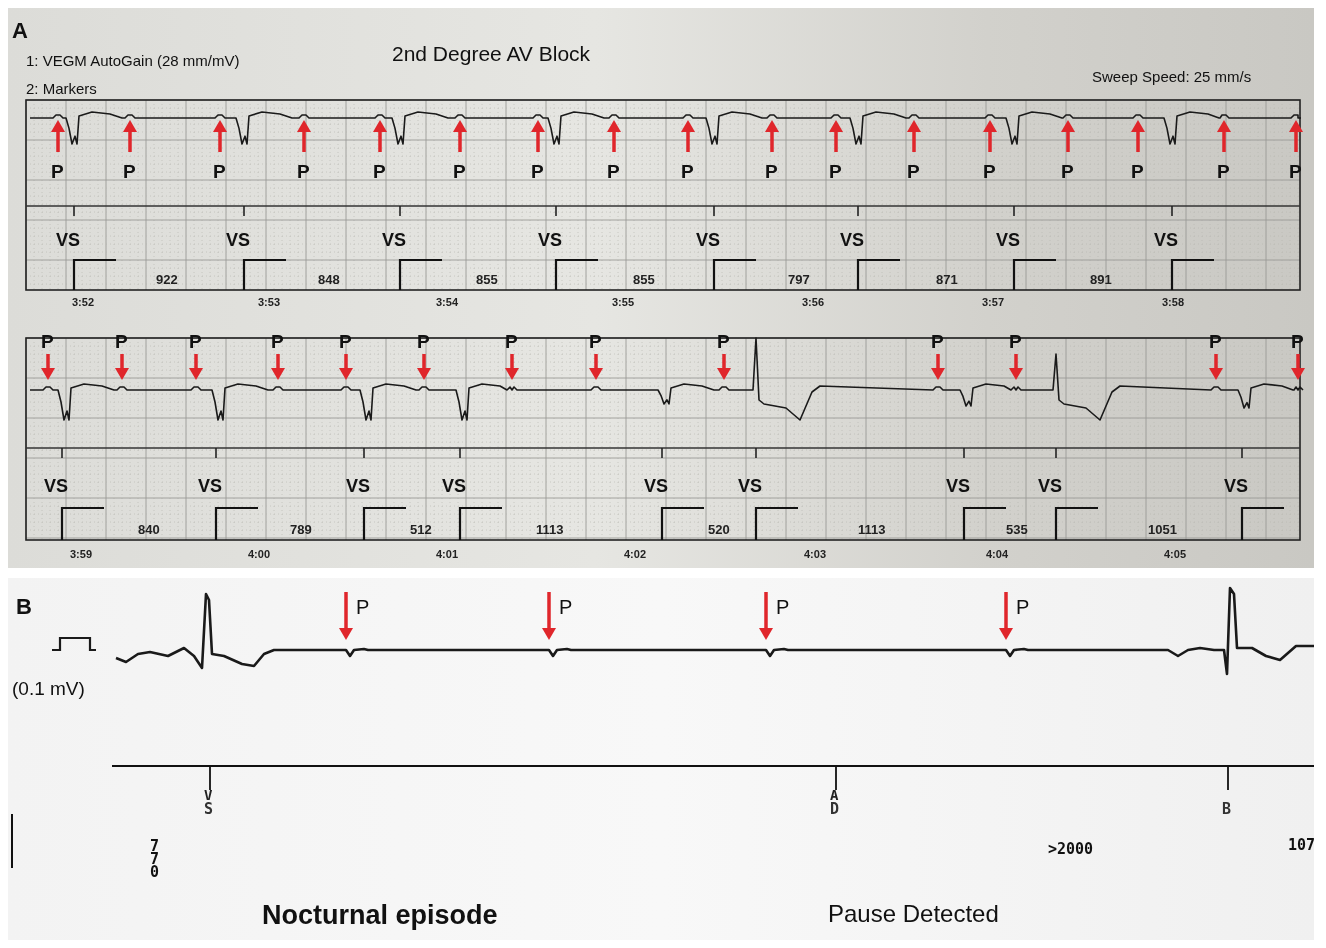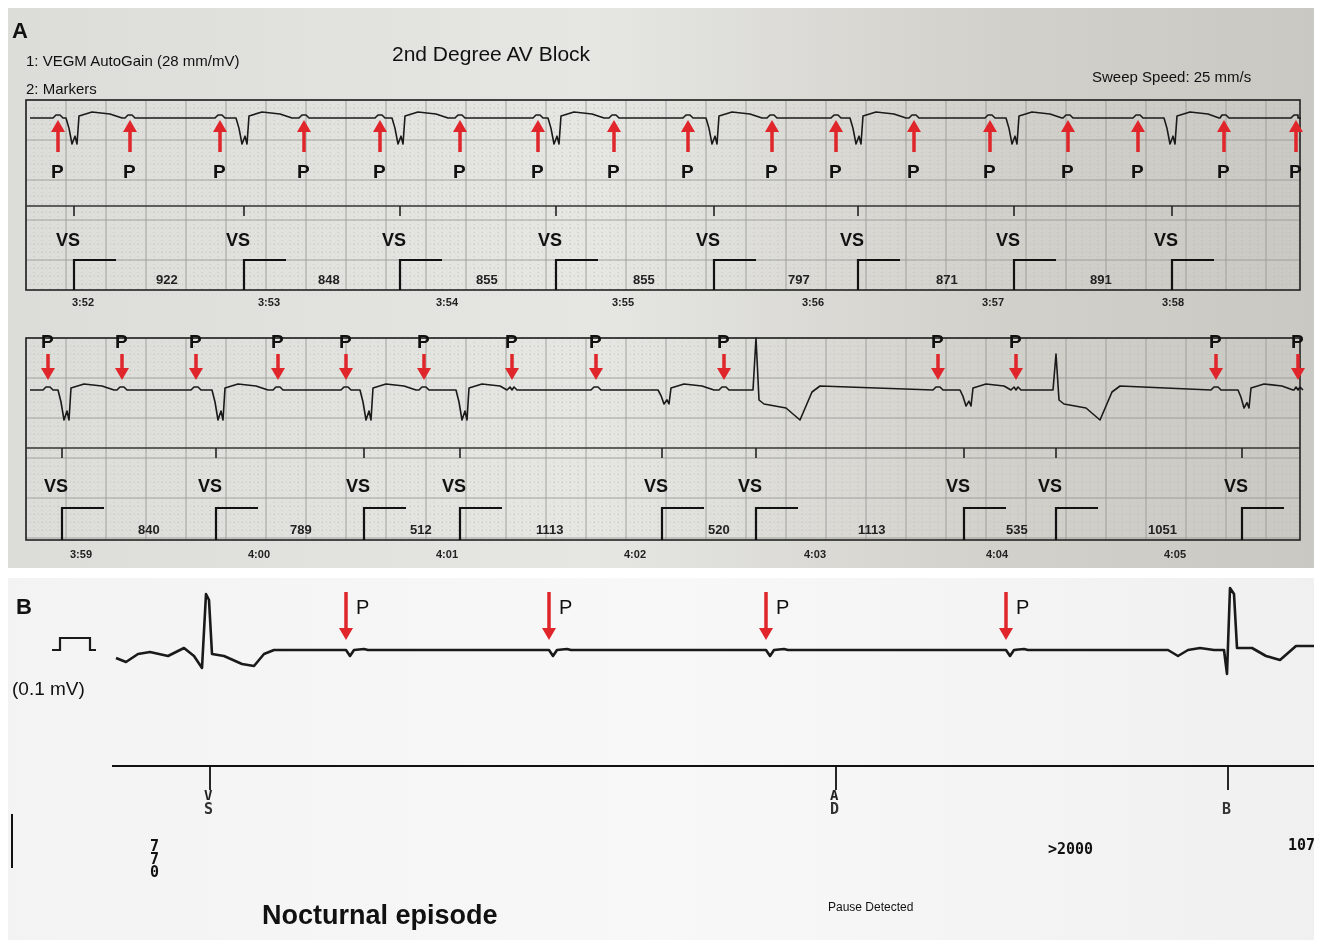--- a/index.html
+++ b/index.html
@@ -573,21 +573,21 @@
       <text x="796" y="550" font-size="11" font-weight="bold" font-family="Liberation Sans, sans-serif" fill="#222">4:03</text>
       <text x="978" y="550" font-size="11" font-weight="bold" font-family="Liberation Sans, sans-serif" fill="#222">4:04</text>
       <text x="1156" y="550" font-size="11" font-weight="bold" font-family="Liberation Sans, sans-serif" fill="#222">4:05</text>
     </svg>
 </div>
 
 <div id="panelB">
   <span class="txt panel-letter" style="left:8px;top:16px;">B</span>
   <span class="txt" style="left:4px;top:100px;font-size:19px;">(0.1 mV)</span>
   <span class="txt" style="left:254px;top:278px;font-size:27px;font-weight:bold;margin-top:44px;">Nocturnal episode</span>
-  <span class="txt" style="left:820px;top:322px;font-size:12px;">Pause Detected</span>
+  <span class="txt" style="left:820px;top:322px;font-size:24px;">Pause Detected</span>
   <span class="txt mono" style="left:1040px;top:262px;font-size:15px;">&gt;2000</span>
   <span class="txt mono" style="left:1280px;top:258px;font-size:15px;text-align:right;">107</span>
   <div class="txt mono" style="left:142px;top:262px;font-size:15px;line-height:13px;">
     <div>7</div>
     <div>7</div>
     <div>0</div>
   </div>
   <svg id="svgB" width="1306" height="362">
       <polyline points="44,72 52,72 52,60 82,60 82,72 88,72" fill="none" stroke="#1a1a1a" stroke-width="2.2"></polyline>
       <polyline points="108,80 118,84 130,76 142,74 160,78 176,70 186,78 194,90 198,16 201,22 204,76 216,78 234,86 246,88 256,76 266,72 290,72 338,72 342,78 346,72 356,71 360,72 541,72 545,78 549,72 559,71 563,72 758,72 762,78 766,72 776,71 780,72 998,72 1002,78 1006,72 1016,71 1020,72 1160,72 1170,78 1180,72 1192,70 1206,72 1216,72 1219,96 1222,10 1226,16 1229,70 1244,70 1258,78 1272,82 1288,68 1306,68" fill="none" stroke="#1a1a1a" stroke-width="2.6" stroke-linejoin="round"></polyline>

